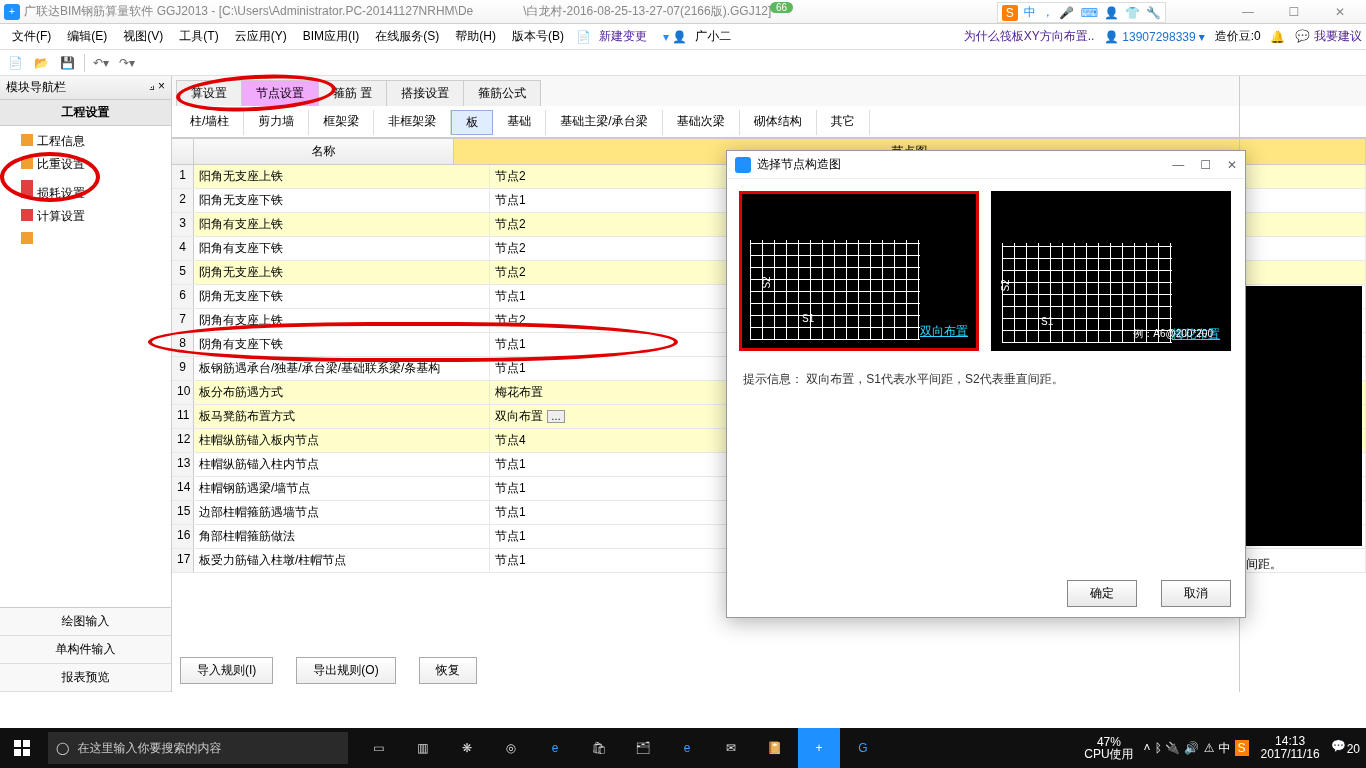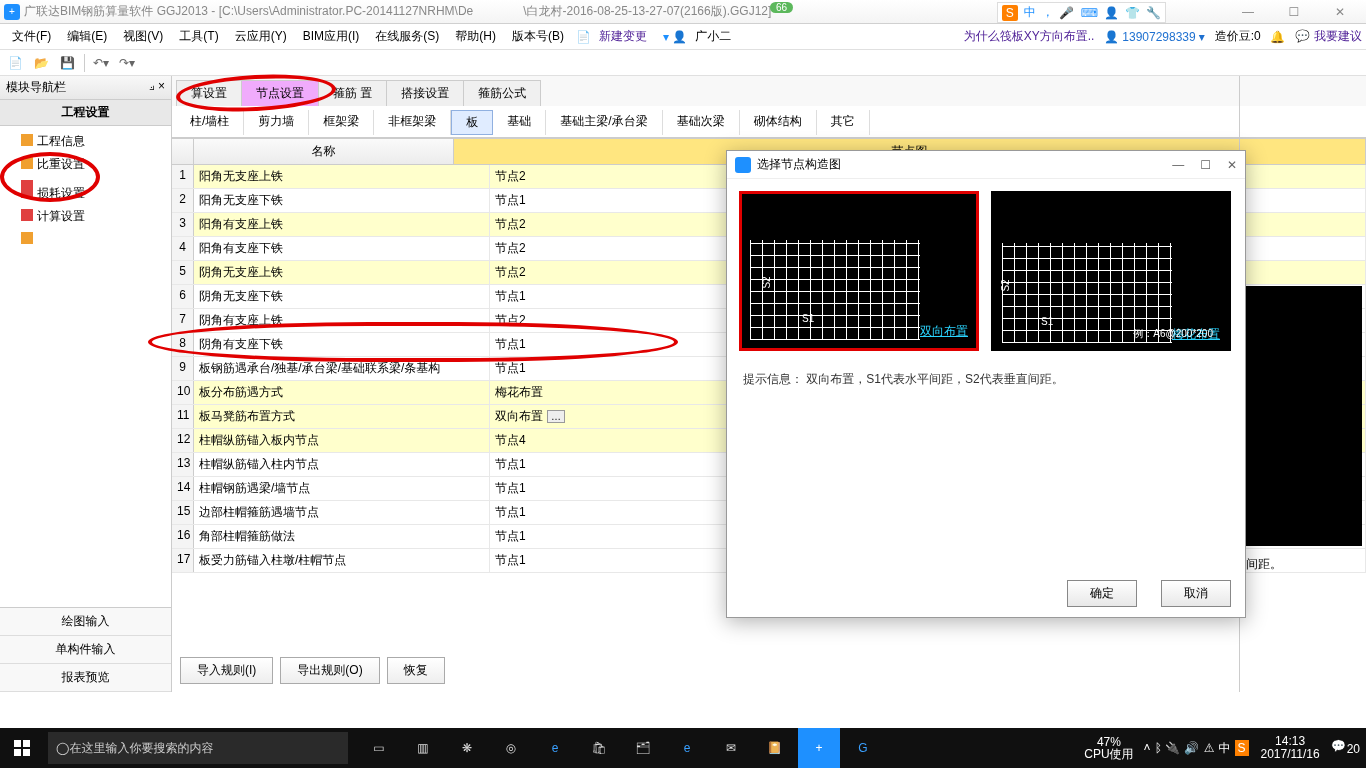--- a/index.html
+++ b/index.html
@@ -39,21 +39,21 @@
 .tab2.active{background:#e0ecff;border:1px solid #90b0e0}
 .grid{flex:1;overflow:auto;border-top:1px solid #ccc}
 .gridhead{display:flex;background:linear-gradient(#fafafa,#ececec);border-bottom:1px solid #ccc}
 .gh{padding:4px;border-right:1px solid #ccc;text-align:center}
 .gh.n{width:22px}.gh.a{width:260px}.gh.b{flex:1;background:#ffe680}
 .row{display:flex;border-bottom:1px solid #e8e8e8}
 .row.y{background:#ffffcc}
 .cell{padding:3px 5px;border-right:1px solid #e8e8e8}
 .cell.n{width:22px;text-align:center;background:#f4f4f4;border-right:1px solid #ccc}
 .cell.a{width:296px}.cell.b{flex:1}
-.btnbar{padding:8px;display:flex;gap:7px}
+.btnbar{padding:8px;display:flex;gap:23px}
 .btn{padding:4px 16px;border:1px solid #aaa;background:linear-gradient(#fff,#eee)}
 .dots{border:1px solid #999;padding:0 3px;background:#eee;font-size:10px;margin-left:4px}
 
 
 .red-el{position:absolute;border:4px solid #e00000;border-radius:50%;pointer-events:none}
 .el1{left:176px;top:75px;width:160px;height:36px;transform:rotate(-3deg)}
 .el2{left:0px;top:152px;width:100px;height:50px}
 .el3{left:148px;top:322px;width:530px;height:40px;border-radius:50%/60%}
 
 
@@ -335,21 +335,21 @@
 
 <div class="taskbar">
   <div class="tb-start">
       <svg viewBox="0 0 16 16">
         <rect x="0" y="0" width="7" height="7" fill="#fff"></rect>
         <rect x="9" y="0" width="7" height="7" fill="#fff"></rect>
         <rect x="0" y="9" width="7" height="7" fill="#fff"></rect>
         <rect x="9" y="9" width="7" height="7" fill="#fff"></rect>
       </svg>
     </div>
-  <div class="tb-search">◯ <span style="margin-left:0">在这里输入你要搜索的内容</span></div>
+  <div class="tb-search">◯ <span style="margin-left:8px">在这里输入你要搜索的内容</span></div>
   <div class="tb-icons">
     <div class="tb-ic">▭</div>
     <div class="tb-ic">▥</div>
     <div class="tb-ic">❋</div>
     <div class="tb-ic">◎</div>
     <div class="tb-ic bluish">e</div>
     <div class="tb-ic">🛍</div>
     <div class="tb-ic">🗂</div>
     <div class="tb-ic bluish">e</div>
     <div class="tb-ic">✉</div>

